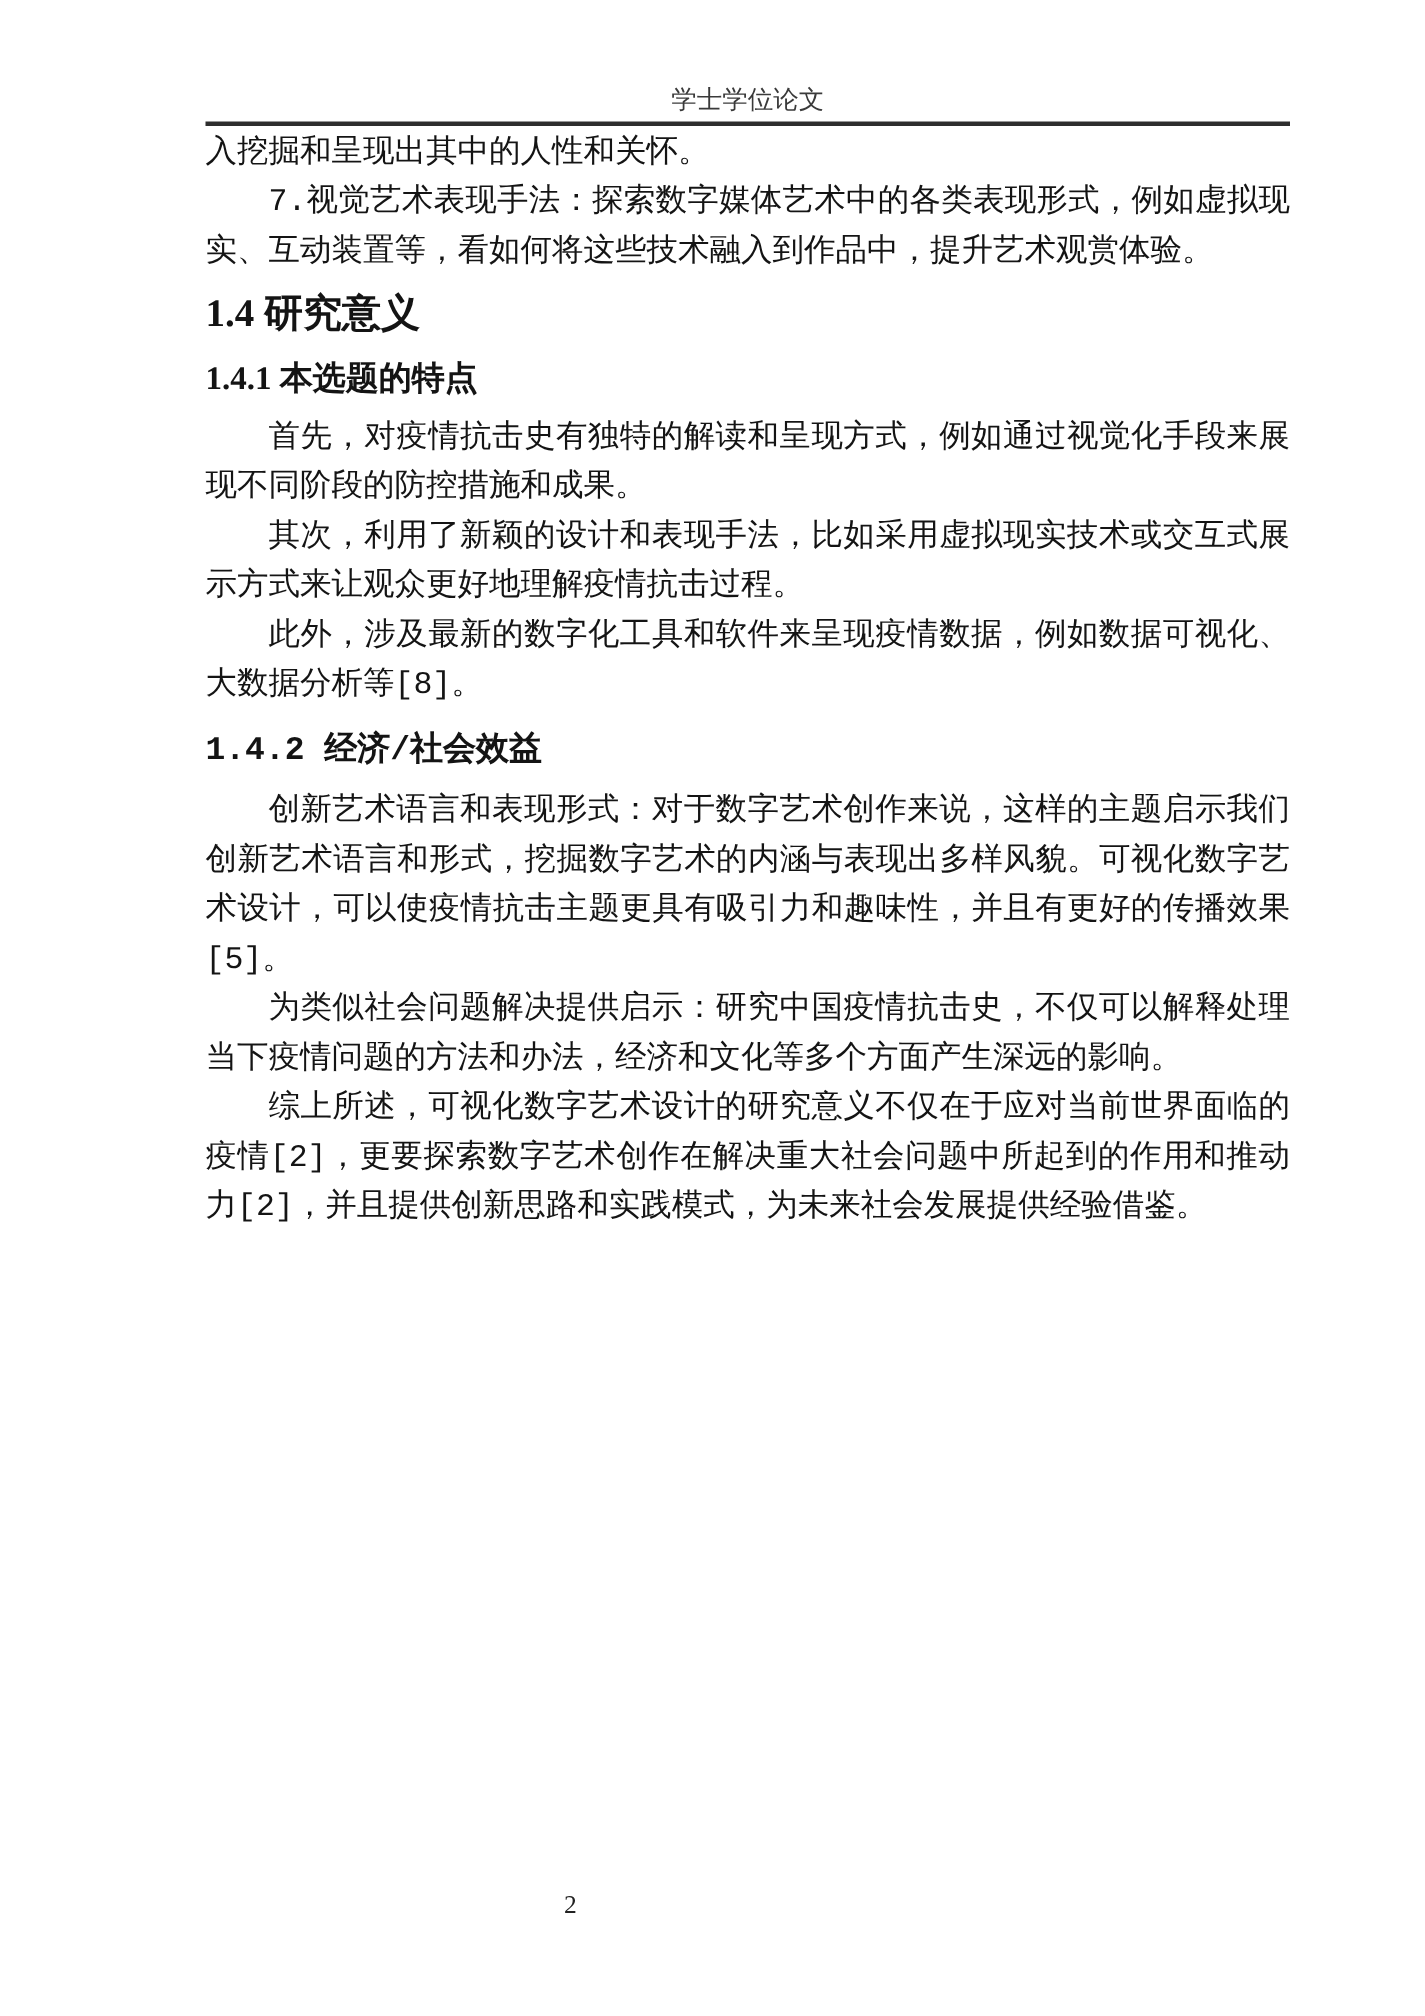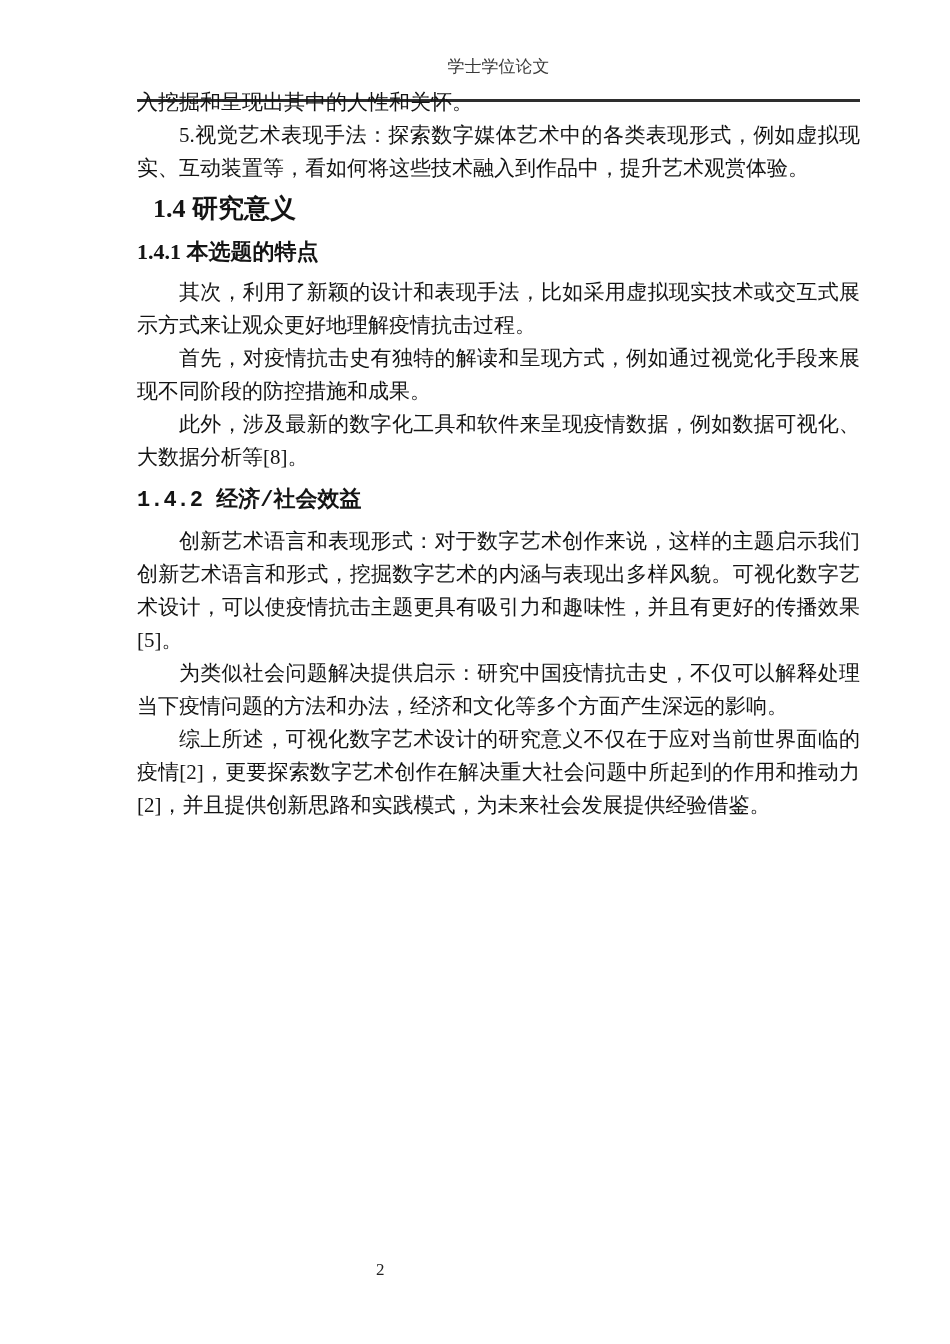--- a/index.html
+++ b/index.html
@@ -18,49 +18,50 @@
   }
   .header {
     position: absolute;
     left: 137px;
     width: 723px;
     top: 54px;
     text-align: center;
     font-size: 17px;
     line-height: 25px;
     color: #3a3a3a;
-    padding-bottom: 20px;
+    padding-bottom: 2px;
     border-bottom: 3px solid #2e2e2e;
   }
   .content {
     position: absolute;
     left: 137px;
     width: 723px;
     top: 86px;
     font-size: 21px;
     line-height: 33px;
     text-align: justify;
     text-align-last: left;
     color: #141414;
   }
   .content p {
     margin: 0;
     text-indent: 2em;
+    font-family: Liberation Mono, monospace;
   }
   .content p.no-indent {
     text-indent: 0;
   }
   .content p.wide-indent {
     text-indent: 2.6em;
   }
   .content h2 {
     font-size: 26px;
     line-height: 36px;
     font-weight: bold;
-    margin: 6px 0 8px 16px;
+    margin: 6px 0 8px 0;
     text-align: left;
   }
   .content h3 {
     font-size: 22px;
     line-height: 33px;
     font-weight: bold;
     margin: 0 0 8px 0;
     text-align: center;
   }
   .content h3.spaced {
@@ -80,25 +81,25 @@
 <body>
 
 <div class="page">
 
   <div class="header">
     <span>学士学位论文</span>
   </div>
 
   <div class="content">
     <p class="no-indent">入挖掘和呈现出其中的人性和关怀。</p>
-    <p>5.视觉艺术表现手法：探索数字媒体艺术中的各类表现形式，例如虚拟现实、互动装置等，看如何将这些技术融入到作品中，提升艺术观赏体验。</p>
+    <p>7.视觉艺术表现手法：探索数字媒体艺术中的各类表现形式，例如虚拟现实、互动装置等，看如何将这些技术融入到作品中，提升艺术观赏体验。</p>
     <h2>1.4 研究意义</h2>
     <h3>1.4.1 本选题的特点</h3>
+    <p>首先，对疫情抗击史有独特的解读和呈现方式，例如通过视觉化手段来展现不同阶段的防控措施和成果。</p>
     <p>其次，利用了新颖的设计和表现手法，比如采用虚拟现实技术或交互式展示方式来让观众更好地理解疫情抗击过程。</p>
-    <p>首先，对疫情抗击史有独特的解读和呈现方式，例如通过视觉化手段来展现不同阶段的防控措施和成果。</p>
     <p>此外，涉及最新的数字化工具和软件来呈现疫情数据，例如数据可视化、大数据分析等[8]。</p>
     <h3 class="spaced">1.4.2 经济/社会效益</h3>
     <p>创新艺术语言和表现形式：对于数字艺术创作来说，这样的主题启示我们创新艺术语言和形式，挖掘数字艺术的内涵与表现出多样风貌。可视化数字艺术设计，可以使疫情抗击主题更具有吸引力和趣味性，并且有更好的传播效果[5]。</p>
     <p>为类似社会问题解决提供启示：研究中国疫情抗击史，不仅可以解释处理当下疫情问题的方法和办法，经济和文化等多个方面产生深远的影响。</p>
     <p>综上所述，可视化数字艺术设计的研究意义不仅在于应对当前世界面临的疫情[2]，更要探索数字艺术创作在解决重大社会问题中所起到的作用和推动力[2]，并且提供创新思路和实践模式，为未来社会发展提供经验借鉴。</p>
   </div>
 
   <div class="page-number">2</div>
 
 </div>

